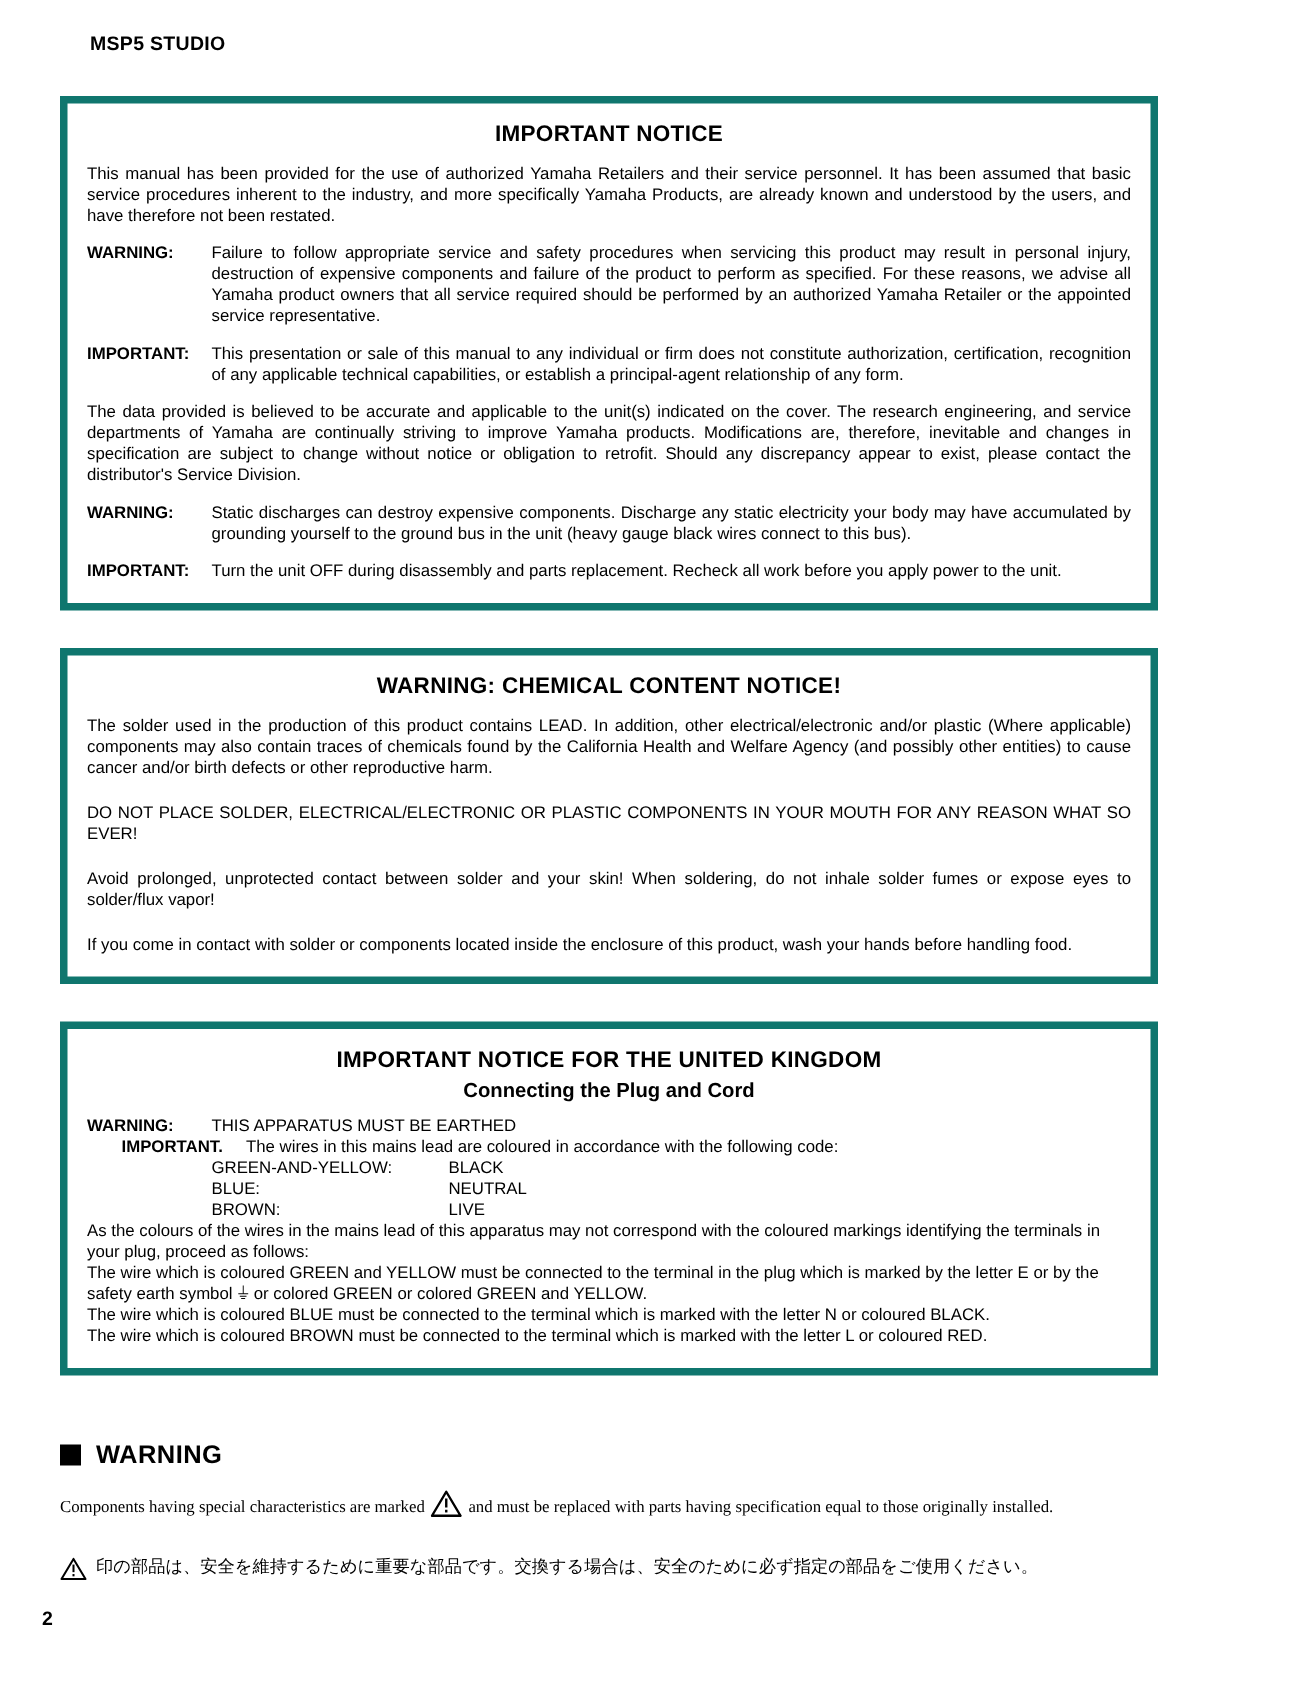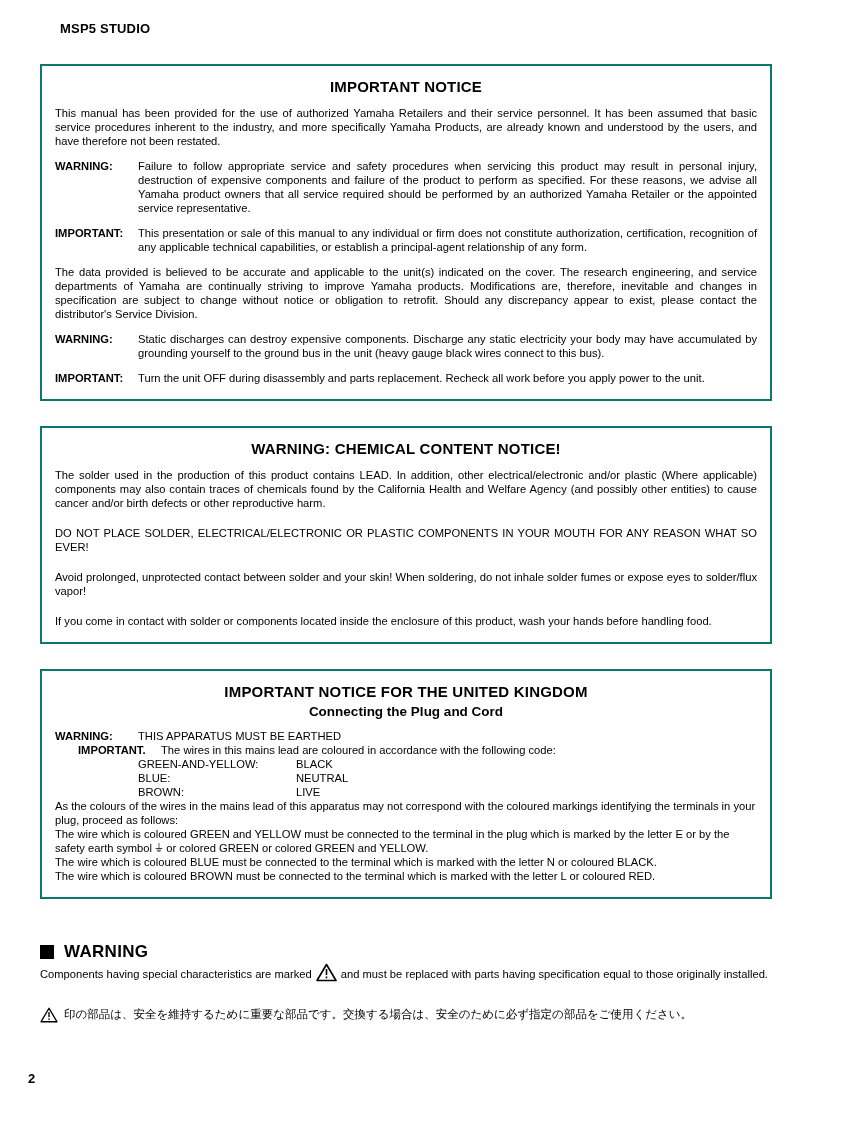--- a/index.html
+++ b/index.html
@@ -17,21 +17,21 @@
   .doc-header {
     margin: 0 0 0 28px;
     font-size: 13px;
     font-weight: bold;
     letter-spacing: 0.2px;
     padding-left: 32px;
   }
   .content { margin-left: 40px; width: 732px; }
 
   .notice-box {
-    border: 2px solid #0f766e;
+    border: 5px solid #0f766e;
     padding: 10px 13px 14px 13px;
     margin-top: 28px;
   }
   .notice-box + .notice-box { margin-top: 25px; }
 
   .box-title {
     text-align: center;
     font-weight: bold;
     font-size: 15px;
     margin: 4px 0 12px 0;
@@ -68,21 +68,21 @@
     font-size: 17px;
     font-weight: bold;
     letter-spacing: 0.3px;
   }
   .warning-square {
     width: 14px; height: 14px;
     background: #000;
     display: inline-block;
     margin-right: 10px;
   }
-  .warning-para { margin-top: 4px; text-align: justify; }
+  .warning-para { margin-top: 16px; text-align: justify; font-family: Liberation Serif, serif; }
   .tri-icon { display: inline-block; vertical-align: -4px; margin: 0 4px; }
   .jp-line {
     margin-top: 22px;
     display: flex;
     align-items: flex-start;
     font-size: 11.5px;
   }
   .jp-line .tri-icon { margin: 0 6px 0 0; flex: 0 0 auto; }
 
   .page-number {

